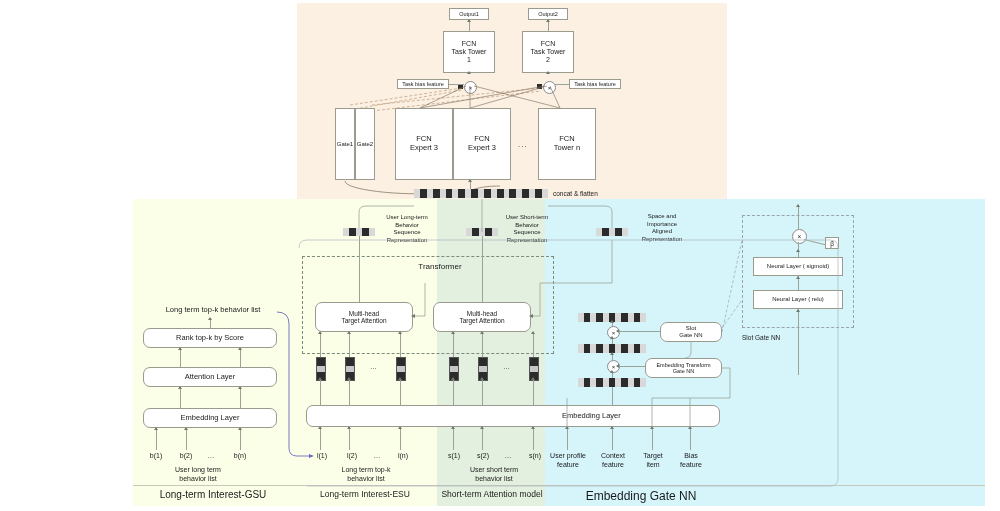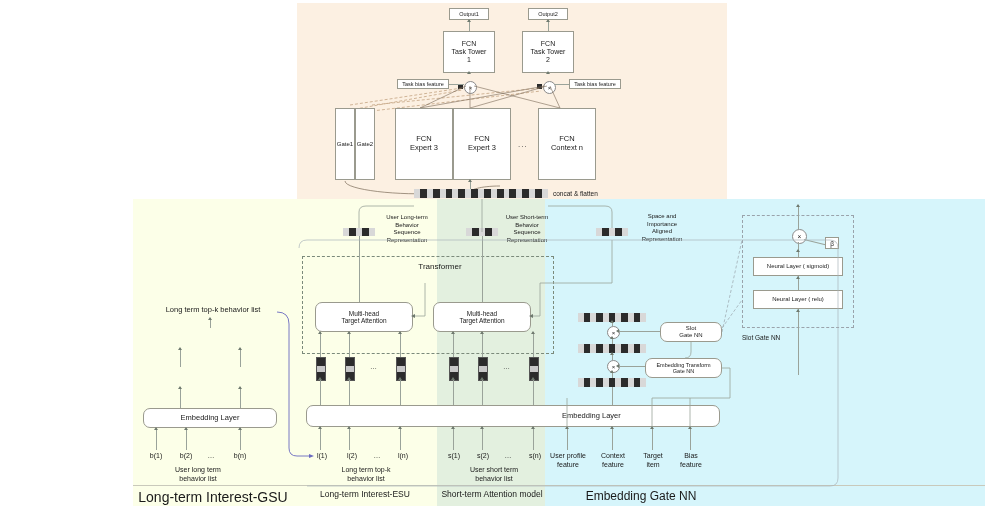--- a/index.html
+++ b/index.html
@@ -139,21 +139,21 @@
   </div>
   <div class="box" style="left:453px;top:108px;width:58px;height:72px;font-size:7.5px;flex-direction:column;">
     <span>FCN</span>
     <span>Expert 3</span>
   </div>
   <div class="dots" style="left:518px;top:140px;font-size:8px;">
     <span>...</span>
   </div>
   <div class="box" style="left:538px;top:108px;width:58px;height:72px;font-size:7.5px;flex-direction:column;">
     <span>FCN</span>
-    <span>Context n</span>
+    <span>Tower n</span>
   </div>
 
   <div class="vline" style="left:470px;top:180px;height:12px;"></div>
   <div class="arrow" style="left:467.5px;top:179px;"></div>
   <svg style="position:absolute;left:0;top:0;width:1000px;height:511px;pointer-events:none;">
     <path d="M345,181 C345,190 400,196 440,193" stroke="#7a6a58" stroke-width="0.7" fill="none"></path>
     <path d="M470,192 C470,190 480,186 500,186" stroke="#7a6a58" stroke-width="0.7" fill="none"></path>
   </svg>
 
   <div class="tokbar" style="left:414px;top:189px;width:134px;height:9px;">
@@ -344,20 +344,26 @@
   <div class="arrow" style="left:479.5px;top:426px;"></div>
   <div class="arrow" style="left:530.5px;top:426px;"></div>
   <div class="arrow" style="left:564.5px;top:426px;"></div>
   <div class="arrow" style="left:609.5px;top:426px;"></div>
   <div class="arrow" style="left:649.5px;top:426px;"></div>
   <div class="arrow" style="left:687.5px;top:426px;"></div>
 
   <div class="lbl" style="left:140px;top:305px;width:146px;font-size:7.5px;">
     <span>Long term top-k behavior list</span>
   </div>
+  <div class="box round" style="left:143px;top:328px;width:134px;height:20px;font-size:7.5px;">
+    <span>Rank top-k by Score</span>
+  </div>
+  <div class="box round" style="left:143px;top:367px;width:134px;height:20px;font-size:7.5px;">
+    <span>Attention Layer</span>
+  </div>
   <div class="box round" style="left:143px;top:408px;width:134px;height:20px;font-size:7.5px;">
     <span>Embedding Layer</span>
   </div>
 
   <div class="vline" style="left:210px;top:318px;height:10px;"></div>
   <div class="arrow" style="left:207.5px;top:317px;"></div>
   <div class="vline" style="left:180px;top:348px;height:19px;"></div>
   <div class="vline" style="left:240px;top:348px;height:19px;"></div>
   <div class="arrow" style="left:177.5px;top:347px;"></div>
   <div class="arrow" style="left:237.5px;top:347px;"></div>
@@ -559,21 +565,21 @@
   <div class="vline" style="left:798px;top:345px;height:30px;"></div>
 
   <svg style="position:absolute;left:0;top:0;width:1000px;height:511px;pointer-events:none;">
     <g stroke="#9aa3ab" stroke-width="0.7" fill="none" stroke-dasharray="3,2">
       <line x1="722" y1="328" x2="742" y2="300"></line>
       <line x1="722" y1="332" x2="742" y2="240"></line>
     </g>
   </svg>
 
   <div class="hline" style="left:133px;top:485px;width:852px;background:#c9c9bb;"></div>
-  <div class="sectionlabel" style="left:133px;top:489px;width:160px;font-size:14px;">
+  <div class="sectionlabel" style="left:133px;top:489px;width:160px;font-size:10px;">
     <span>Long-term Interest-GSU</span>
   </div>
   <div class="sectionlabel" style="left:293px;top:489px;width:144px;font-size:8.5px;">
     <span>Long-term Interest-ESU</span>
   </div>
   <div class="sectionlabel" style="left:433px;top:489px;width:118px;font-size:8.5px;">
     <span>Short-term Attention model</span>
   </div>
   <div class="sectionlabel" style="left:551px;top:489px;width:180px;font-size:12px;">
     <span>Embedding Gate NN</span>

